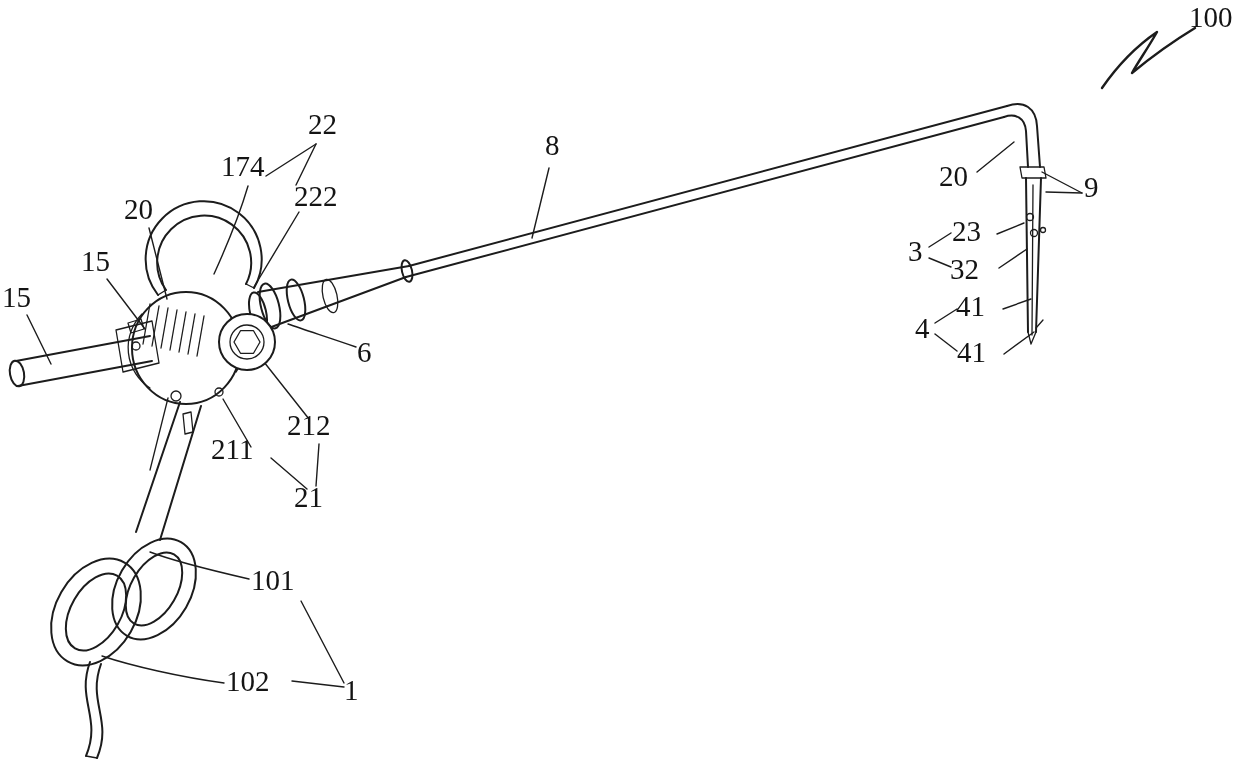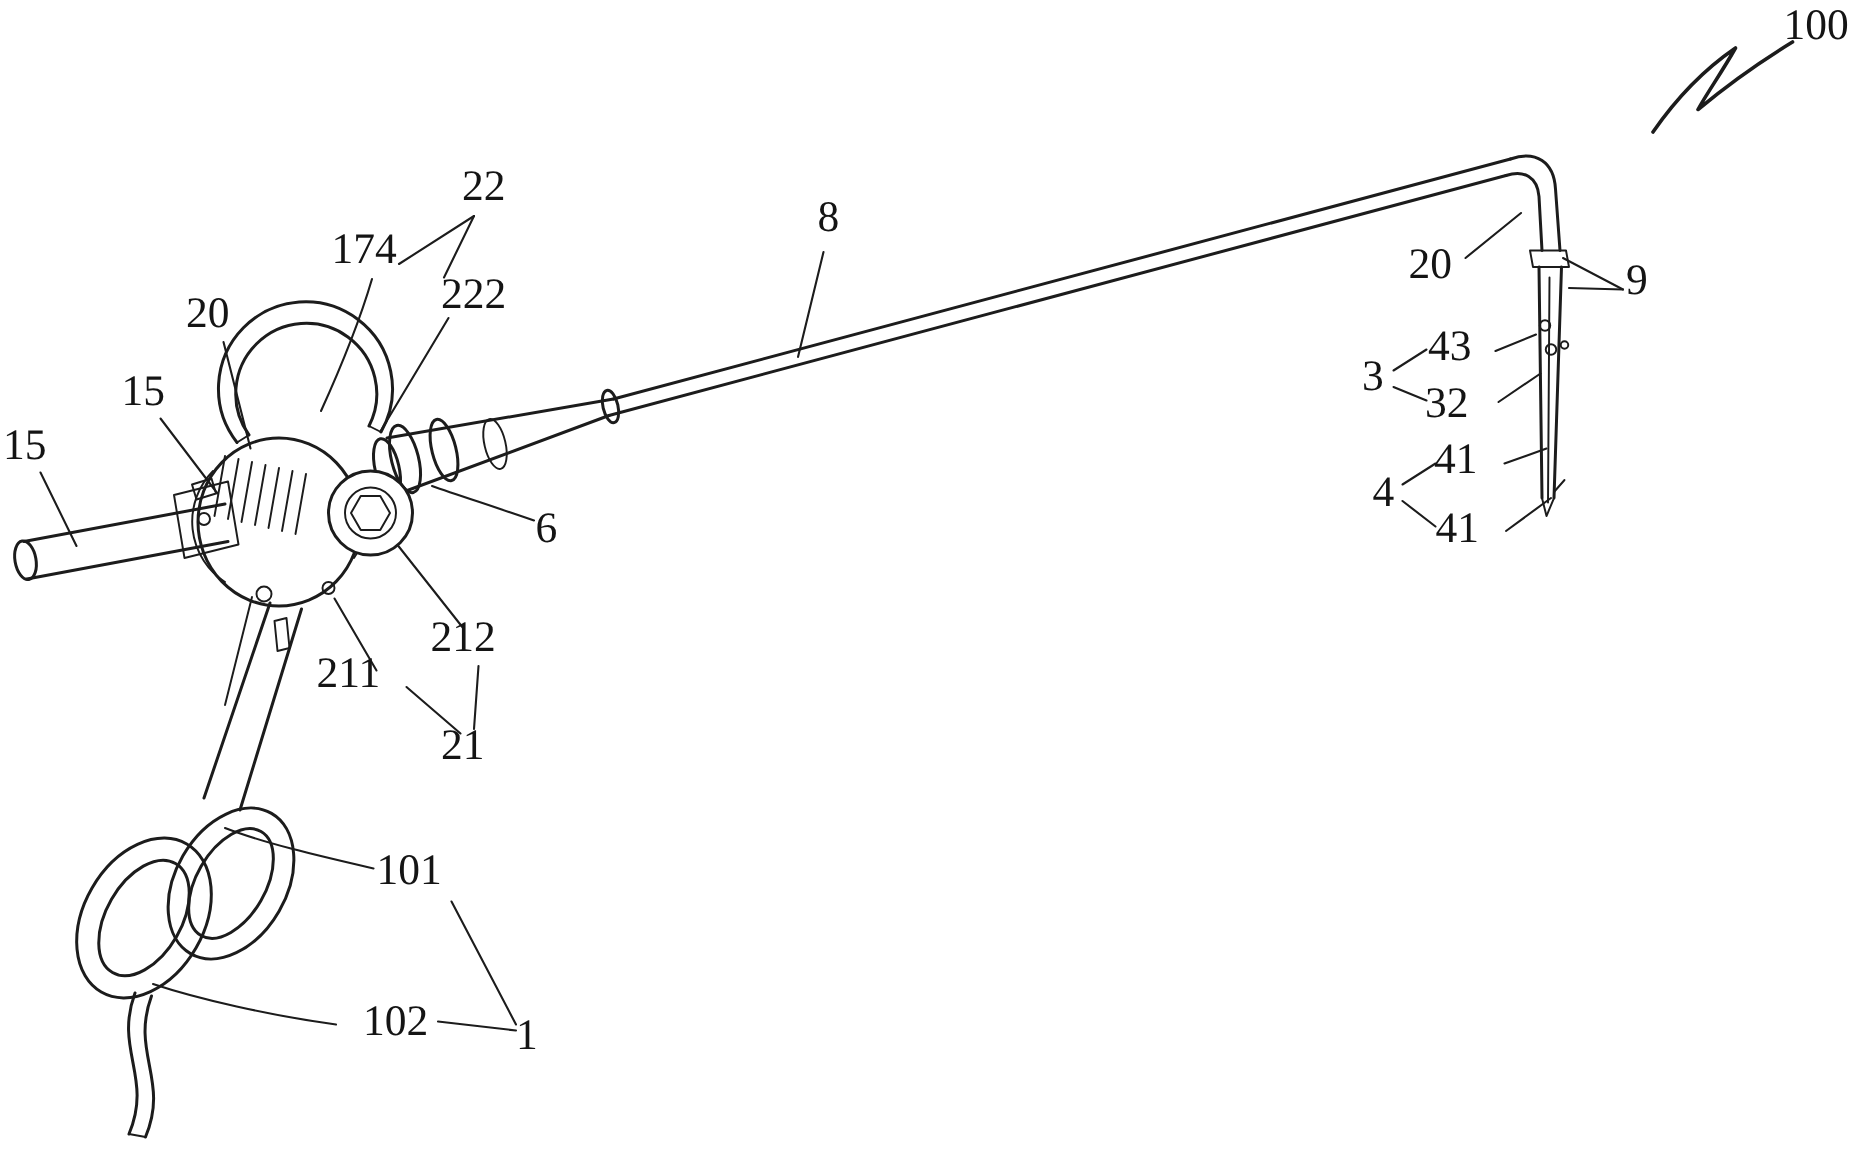--- a/index.html
+++ b/index.html
@@ -168,27 +168,27 @@
     <div class="ref" style="left:308px;top:109px">22</div>
     <div class="ref" style="left:221px;top:151px">174</div>
     <div class="ref" style="left:294px;top:181px">222</div>
     <div class="ref" style="left:124px;top:194px">20</div>
     <div class="ref" style="left:81px;top:246px">15</div>
     <div class="ref" style="left:2px;top:282px">15</div>
     <div class="ref" style="left:545px;top:130px">8</div>
     <div class="ref" style="left:939px;top:161px">20</div>
     <div class="ref" style="left:1084px;top:172px">9</div>
     <div class="ref" style="left:908px;top:236px">3</div>
-    <div class="ref" style="left:952px;top:216px">43</div>
+    <div class="ref" style="left:952px;top:216px">23</div>
     <div class="ref" style="left:950px;top:254px">32</div>
     <div class="ref" style="left:915px;top:313px">4</div>
     <div class="ref" style="left:956px;top:291px">41</div>
     <div class="ref" style="left:957px;top:337px">41</div>
     <div class="ref" style="left:357px;top:337px">6</div>
     <div class="ref" style="left:287px;top:410px">212</div>
     <div class="ref" style="left:211px;top:434px">211</div>
     <div class="ref" style="left:294px;top:482px">21</div>
     <div class="ref" style="left:251px;top:565px">101</div>
-    <div class="ref" style="left:242px;top:666px">102</div>
+    <div class="ref" style="left:226px;top:666px">102</div>
     <div class="ref" style="left:344px;top:675px">1</div>
   </div>
 
 </div>
 
 </body></html>

